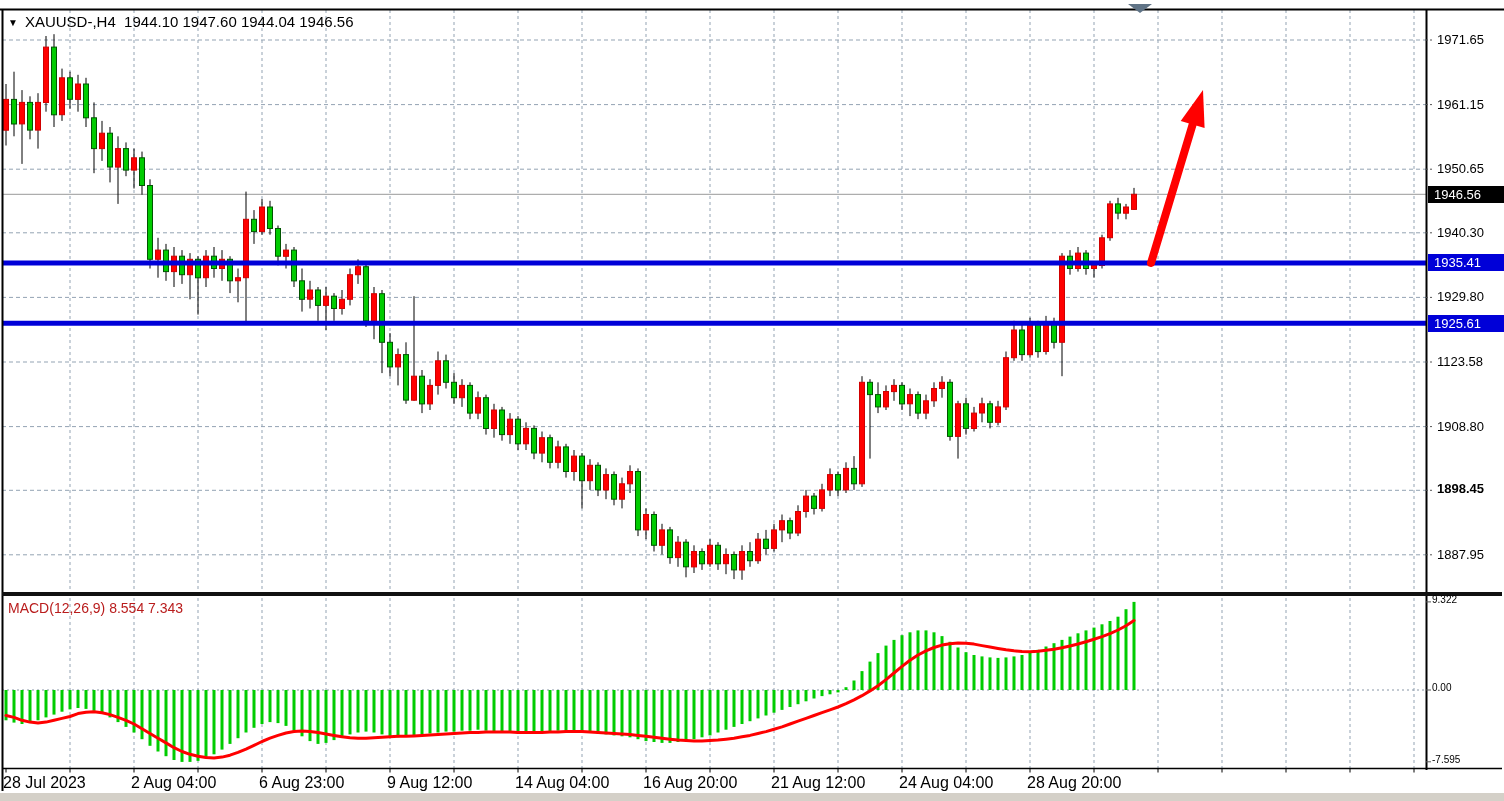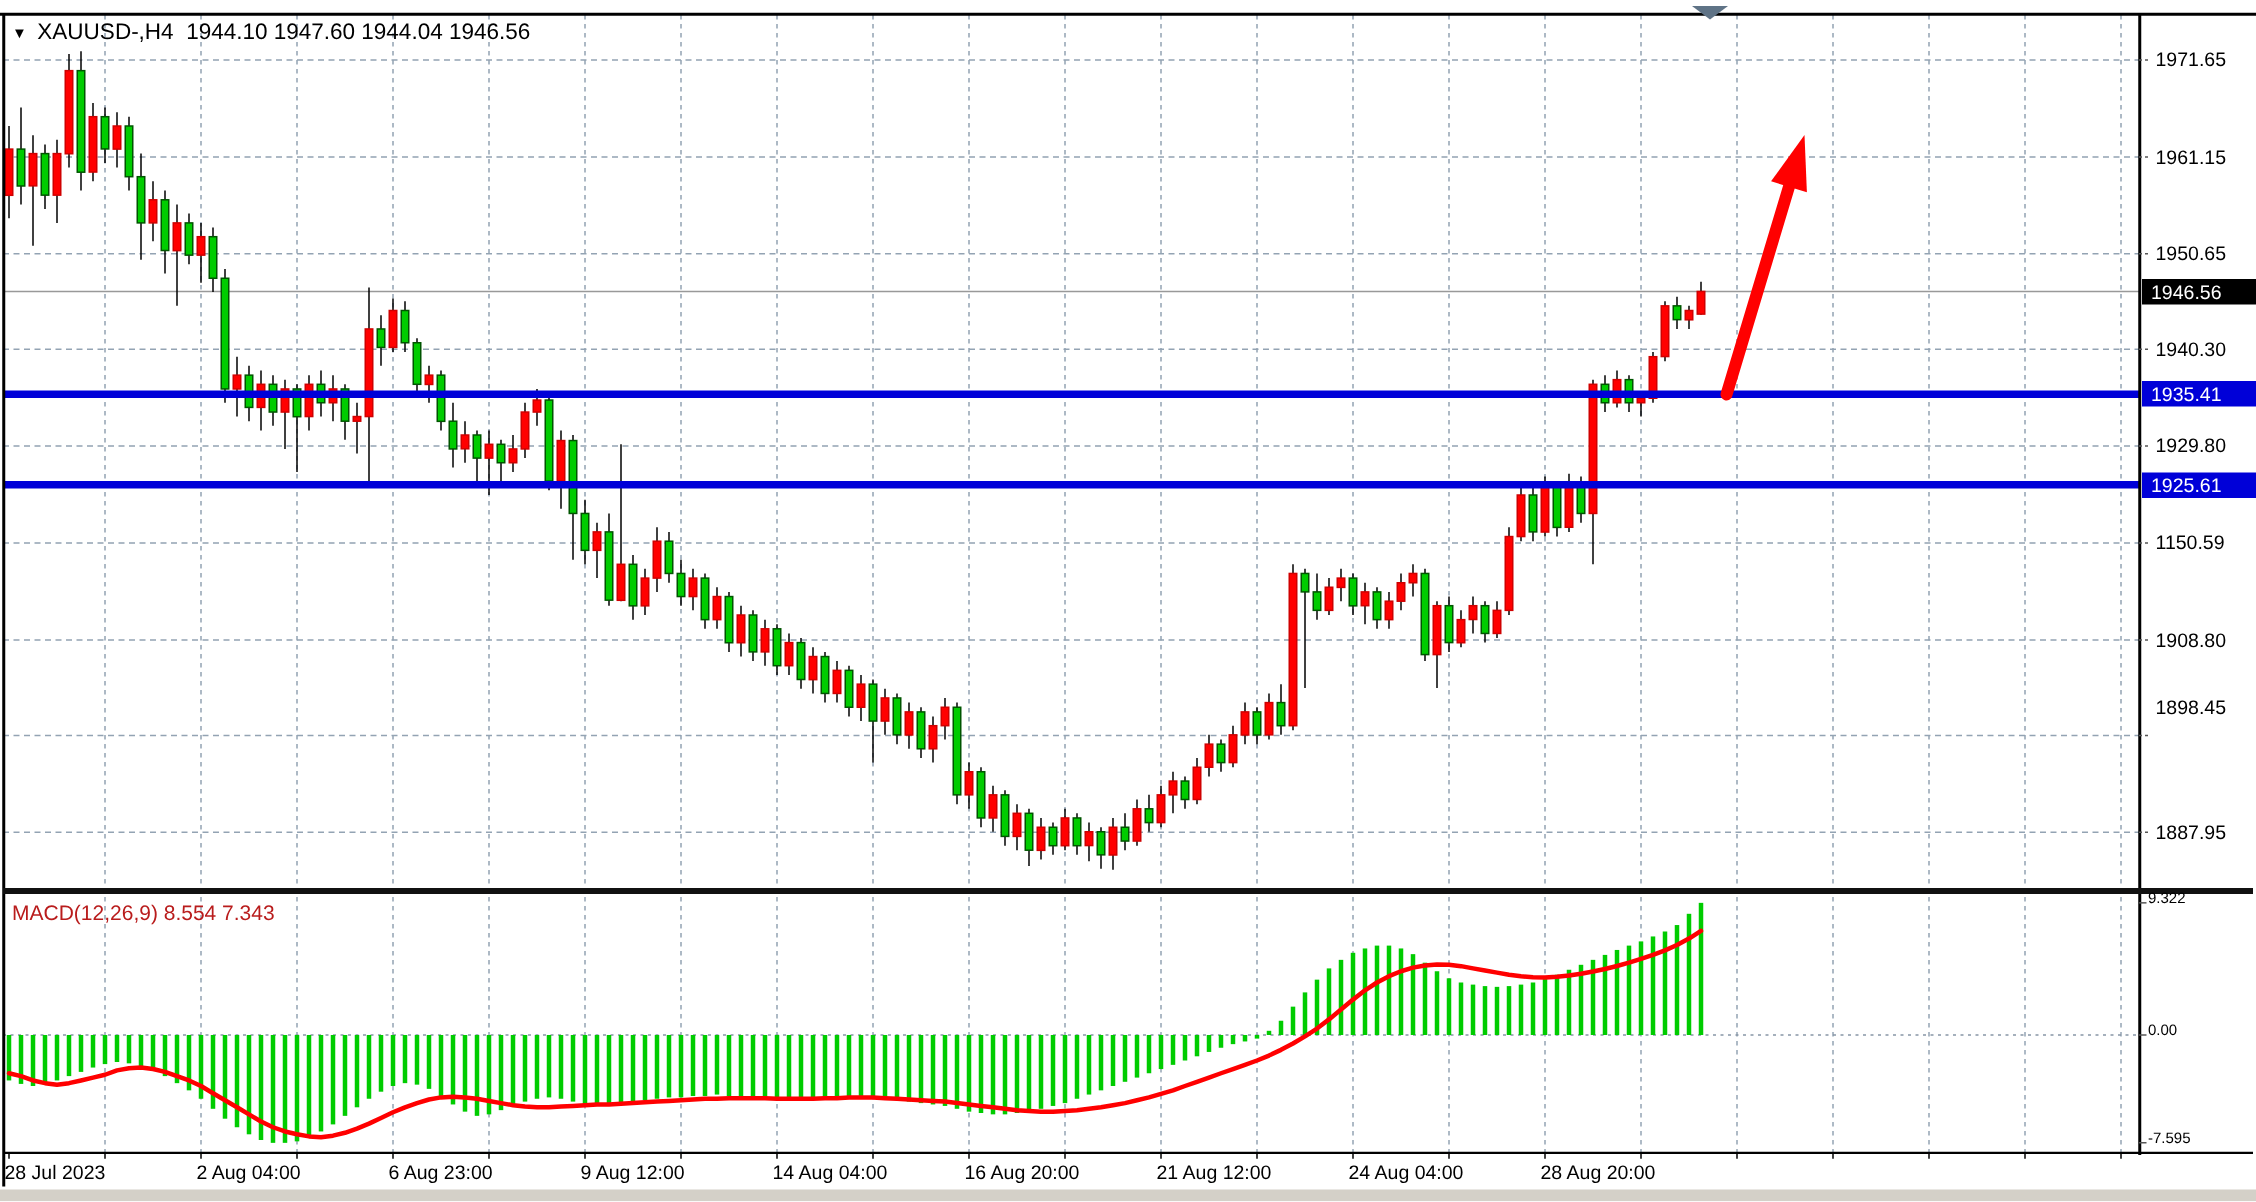--- a/index.html
+++ b/index.html
@@ -7,21 +7,21 @@
     font-family:"Liberation Sans",sans-serif;}
   #plot-svg{position:absolute;left:0;top:0;}
   .gv{stroke:#93a3b3;stroke-width:1;stroke-dasharray:3,3;}
   .gh{stroke:#93a3b3;stroke-width:1;stroke-dasharray:4,3;}
   .header-line{position:absolute;left:8px;top:13px;font-size:15px;color:#000;white-space:nowrap;}
   .header-line .tri{font-size:10px;margin-right:7px;vertical-align:1px;}
   .macd-label{position:absolute;left:8px;top:600px;font-size:14px;color:#b91c1c;white-space:nowrap;}
   .pl{position:absolute;left:1437px;font-size:13px;color:#000;white-space:nowrap;}
   .pbox{position:absolute;left:1428px;width:72px;height:17px;font-size:13px;color:#fff;
     line-height:17px;padding-left:6px;white-space:nowrap;}
-  .tl{position:absolute;top:774px;font-size:13px;color:#000;white-space:nowrap;}
+  .tl{position:absolute;top:774px;font-size:16px;color:#000;white-space:nowrap;}
   .ml{position:absolute;left:1432px;font-size:10px;color:#000;white-space:nowrap;}
   .bottom-strip{position:absolute;left:0;top:793px;width:1504px;height:8px;background:#d4d0c8;}
 </style>
 </head>
 <body>
 
 <div class="chart-window">
 
   <svg id="plot-svg" width="1504" height="801" viewBox="0 0 1504 801">
       <line class="gv" x1="70" y1="10" x2="70" y2="768"></line>
@@ -540,23 +540,23 @@
   </div>
 
   <div class="macd-label">MACD(12,26,9) 8.554 7.343</div>
 
   <div id="price-axis">
       <div class="pl" style="top: 32px; text-align: right;">1971.65</div>
       <div class="pl" style="top: 96.5855px;">1961.15</div>
       <div class="pl" style="top: 161.171px;">1950.65</div>
       <div class="pl" style="top: 224.834px;">1940.30</div>
       <div class="pl" style="top: 289.419px;">1929.80</div>
-      <div class="pl" style="top: 354.005px;">1150.59</div>
+      <div class="pl" style="top: 354.005px;">1123.58</div>
       <div class="pl" style="top: 418.59px;">1908.80</div>
-      <div class="pl" style="top: 464px;">1898.45</div>
+      <div class="pl" style="top: 481px; font-weight: bold;">1898.45</div>
       <div class="pl" style="top: 546.839px;">1887.95</div>
       <div class="pbox" style="top: 185.829px; background: rgb(0, 0, 0);">1946.56</div>
       <div class="pbox" style="top: 254.412px; background: rgb(0, 0, 216);">1935.41</div>
       <div class="pbox" style="top: 314.692px; background: rgb(0, 0, 216);">1925.61</div>
     </div>
   <div id="macd-axis">
       <div class="ml" style="top: 593.86px;">9.322</div>
       <div class="ml" style="top: 682px;">0.00</div>
       <div class="ml" style="top: 753.811px;">-7.595</div>
     </div>

